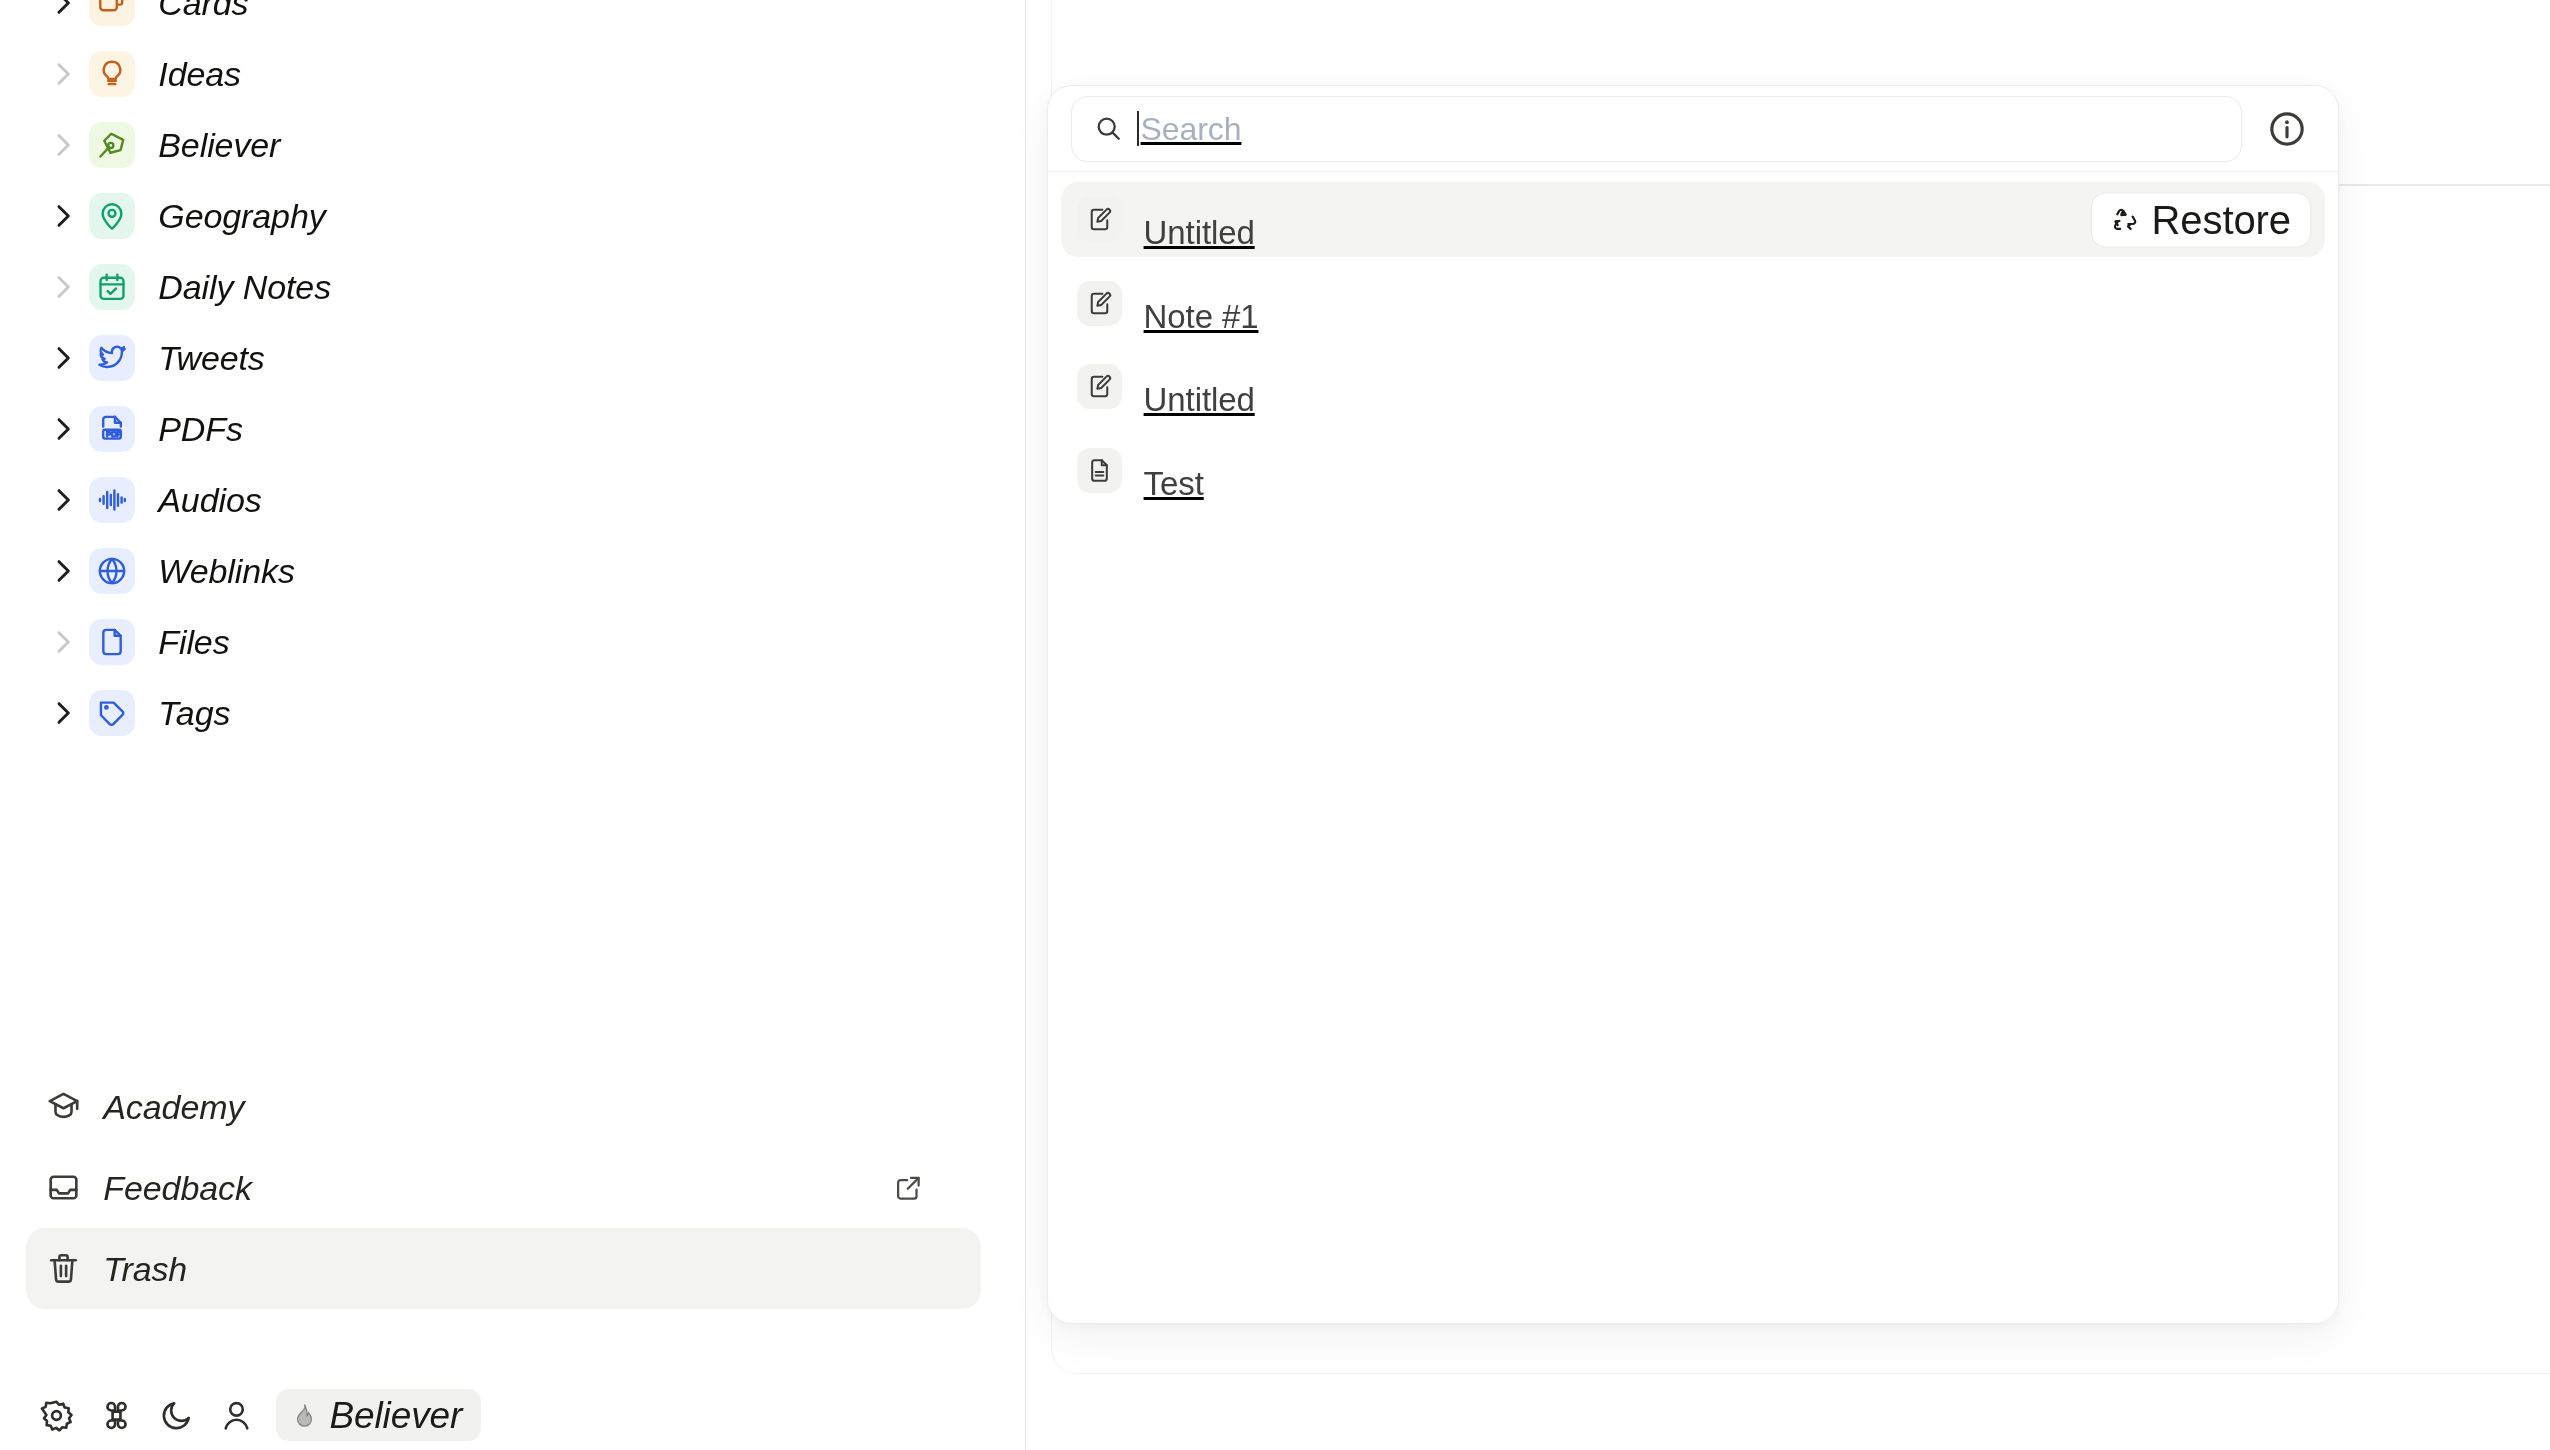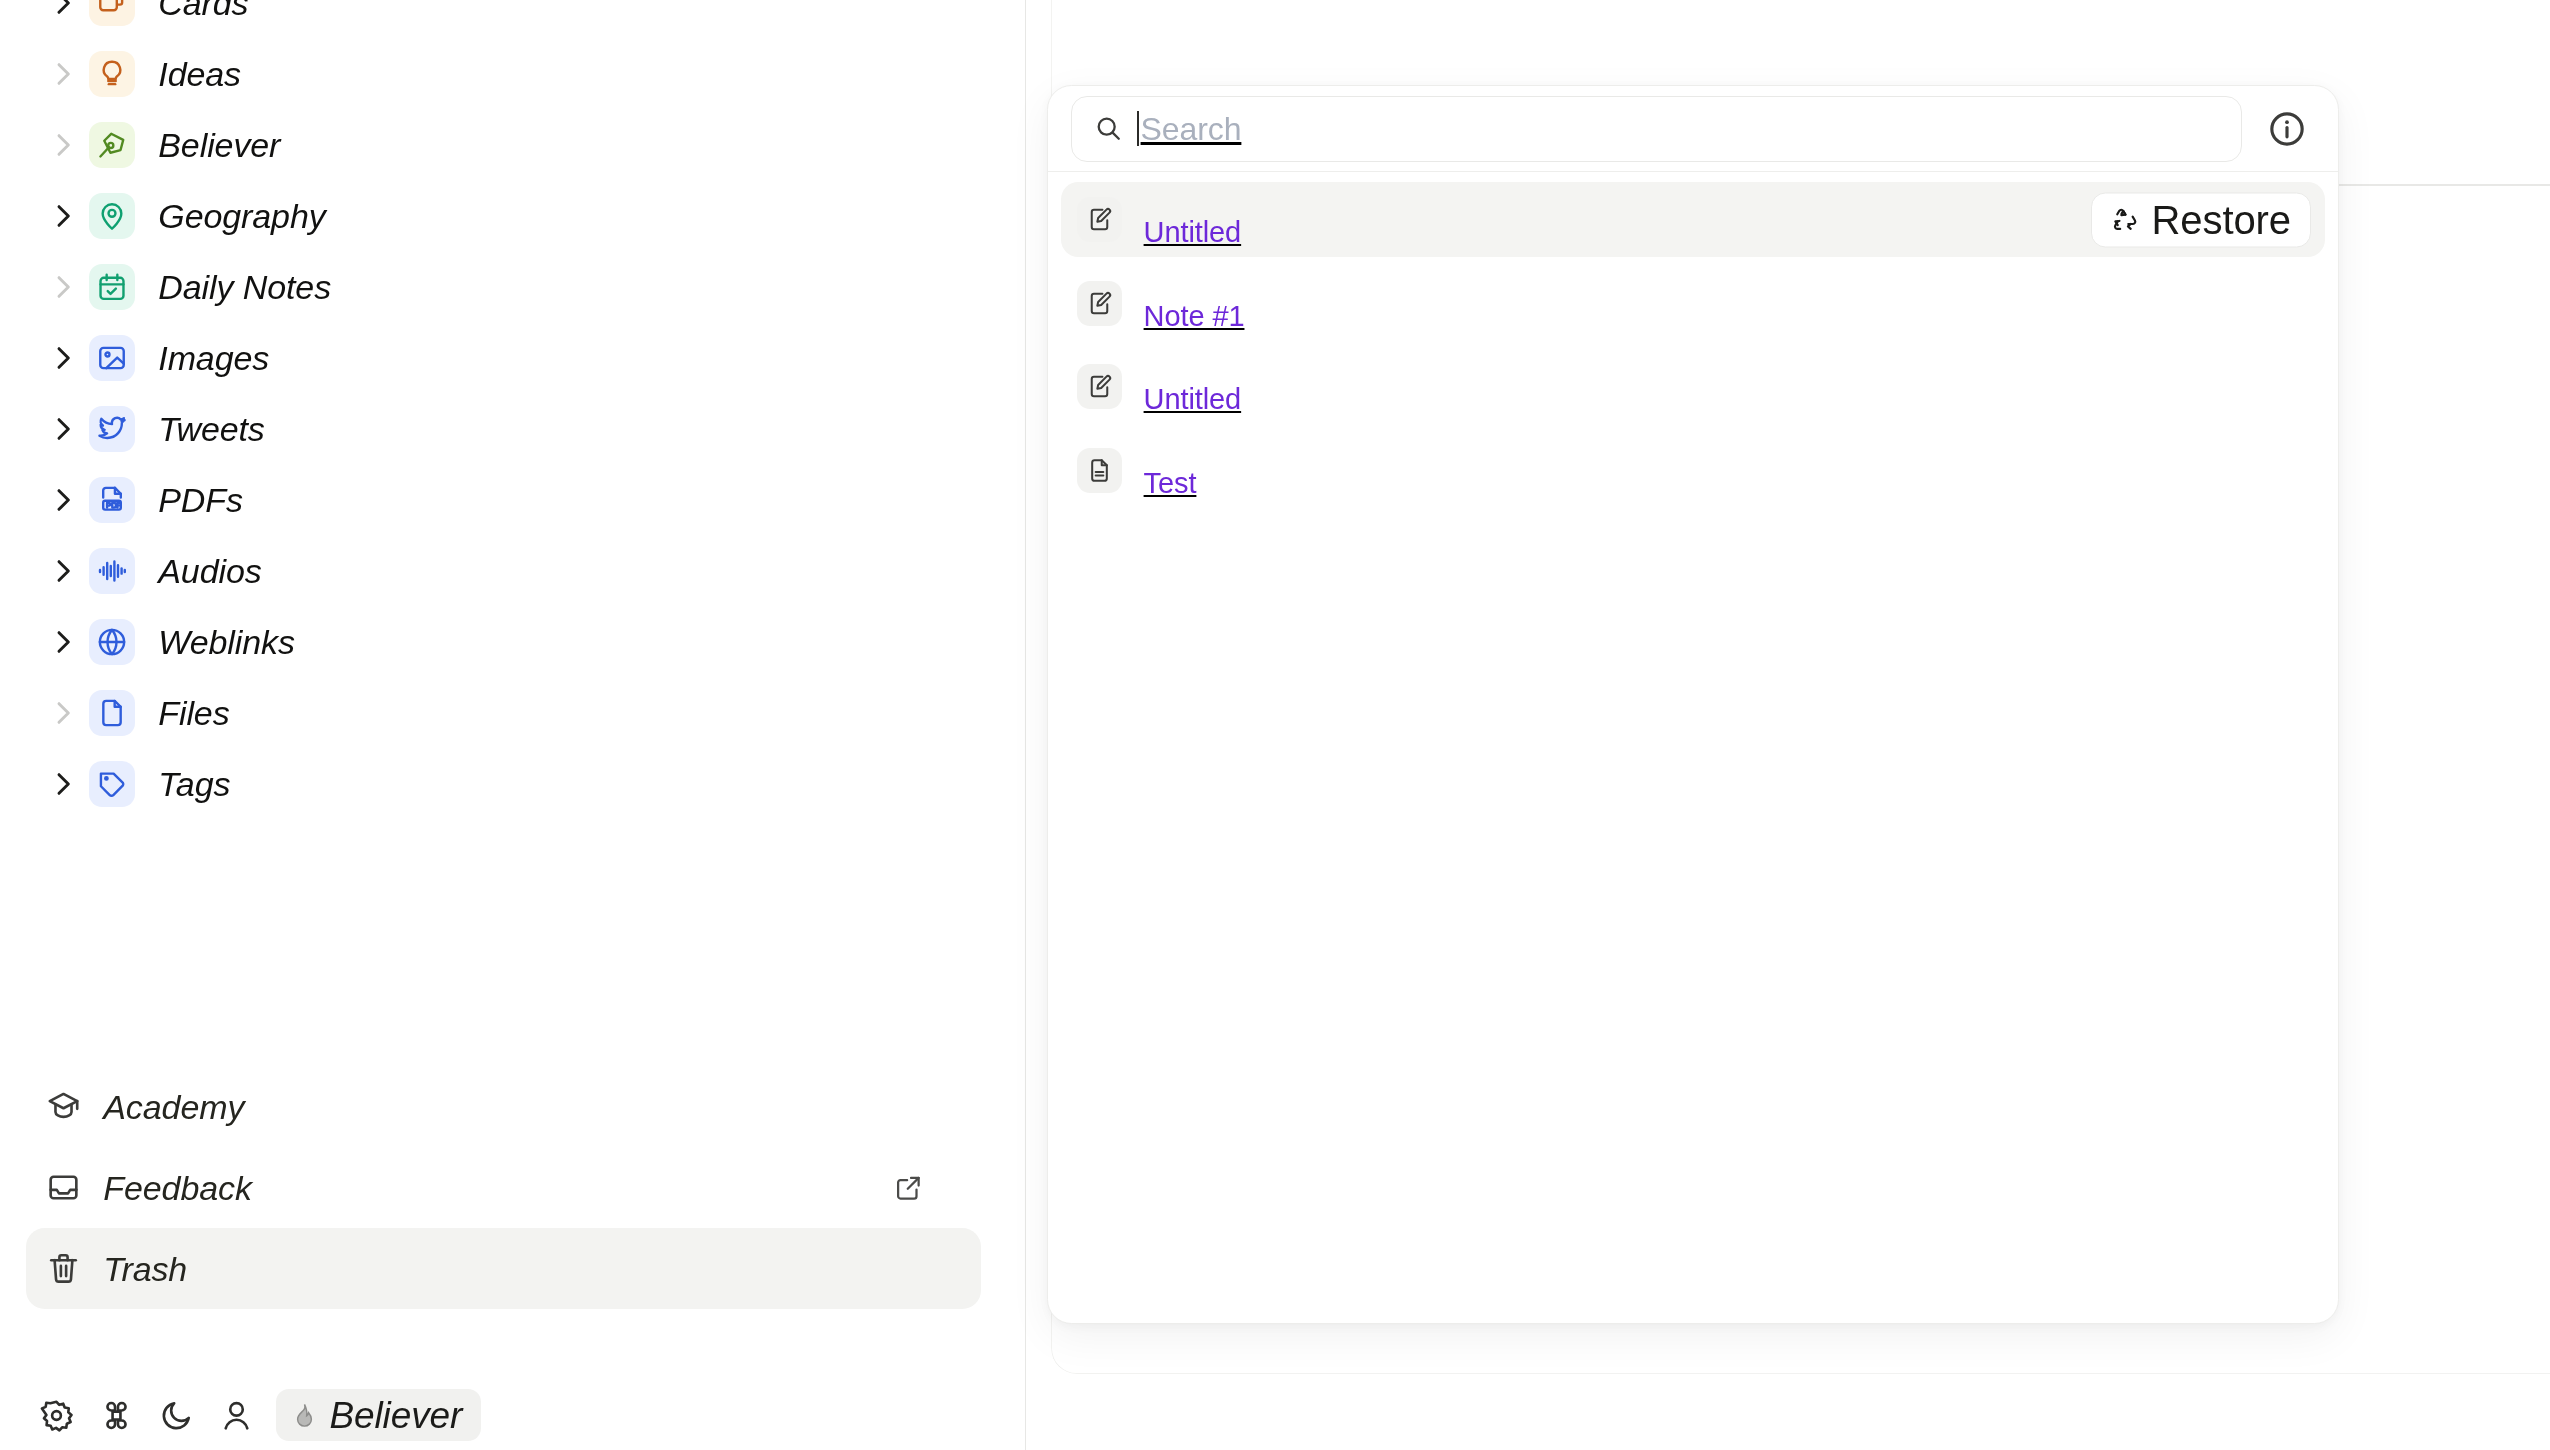--- a/index.html
+++ b/index.html
@@ -180,22 +180,22 @@
   .trash-item.selected { background: #f4f4f2; }
   .ti-chip {
     width: 45px; min-width: 45px; height: 45px;
     border-radius: 13px;
     background: #f2f2f0;
     display: flex; align-items: center; justify-content: center;
   }
   .ti-chip svg { display: block; }
   .ti-label {
     margin-left: 21.6px;
-    font-size: 29px; line-height: 1;
-    color: #6d28d9; letter-spacing: -0.1px; white-space: nowrap; margin-top: 26px;
+    font-size: 33px; line-height: 1;
+    color: #404040; letter-spacing: -0.1px; white-space: nowrap; margin-top: 26px;
   }
   .restore-btn {
     position: absolute; right: 14.4px; top: 50%; transform: translateY(-50%);
     height: 55px;
     background: #ffffff;
     border: 1.4px solid #e9e9e7;
     border-radius: 14.4px;
     display: flex; align-items: center;
     gap: 11.5px;
     padding: 0 18.7px;
@@ -280,35 +280,20 @@
             </svg>
           </div>
           <div class="icon-chip" style="background: rgb(228, 247, 239); color: rgb(18, 160, 112);">
             <svg width="32" height="32" viewBox="0 0 24 24" fill="none" stroke="#12a070" stroke-width="1.8" stroke-linecap="round" stroke-linejoin="round">
               <rect x="3.4" y="5.1" width="17.2" height="15.8" rx="2.4"></rect>
               <path d="M8 2.8v4M16 2.8v4M3.4 10h17.2"></path>
               <path d="M8.8 15.1l2.1 2.1 4-4"></path>
             </svg>
           </div>
           <span class="tree-label">Daily Notes</span>
-        </div>
-        <div class="tree-row">
-          <div class="chev dark">
-            <svg width="32" height="32" viewBox="0 0 24 24" fill="none">
-              <path d="M9 5l7 7-7 7" stroke="#1d1d1b" stroke-width="2.2" stroke-linecap="round" stroke-linejoin="round"></path>
-            </svg>
-          </div>
-          <div class="icon-chip" style="background: rgb(232, 238, 254); color: rgb(47, 93, 219);">
-            <svg width="32" height="32" viewBox="0 0 24 24" fill="none" stroke="#2f5ddb" stroke-width="1.8" stroke-linecap="round" stroke-linejoin="round">
-              <rect x="3.2" y="4.4" width="17.6" height="15.2" rx="2.4"></rect>
-              <circle cx="8.6" cy="9.4" r="1.5"></circle>
-              <path d="M20.8 16.3l-4.9-4.6-8.2 7.9"></path>
-            </svg>
-          </div>
-          <span class="tree-label">Images</span>
         </div>
         <div class="tree-row">
           <div class="chev dark">
             <svg width="32" height="32" viewBox="0 0 24 24" fill="none">
               <path d="M9 5l7 7-7 7" stroke="#1d1d1b" stroke-width="2.2" stroke-linecap="round" stroke-linejoin="round"></path>
             </svg>
           </div>
           <div class="icon-chip" style="background: rgb(232, 238, 254); color: rgb(47, 93, 219);">
             <svg width="32" height="32" viewBox="0 0 24 24" fill="none" stroke="#2f5ddb" stroke-width="1.8" stroke-linecap="round" stroke-linejoin="round">
               <path d="M21.4 5.4a7.6 7.6 0 0 1-2.2.6 3.8 3.8 0 0 0 1.7-2.1 7.7 7.7 0 0 1-2.4.9 3.8 3.8 0 0 0-6.6 2.6c0 .3 0 .6.1.9A10.9 10.9 0 0 1 4 4.3a3.8 3.8 0 0 0 1.2 5.1 3.8 3.8 0 0 1-1.7-.5 3.8 3.8 0 0 0 3 3.7 3.9 3.9 0 0 1-1.7.1 3.8 3.8 0 0 0 3.5 2.6A7.7 7.7 0 0 1 2.6 17a10.8 10.8 0 0 0 5.9 1.7c7 0 10.9-5.9 10.9-11v-.5a7.8 7.8 0 0 0 2-2Z"></path>

